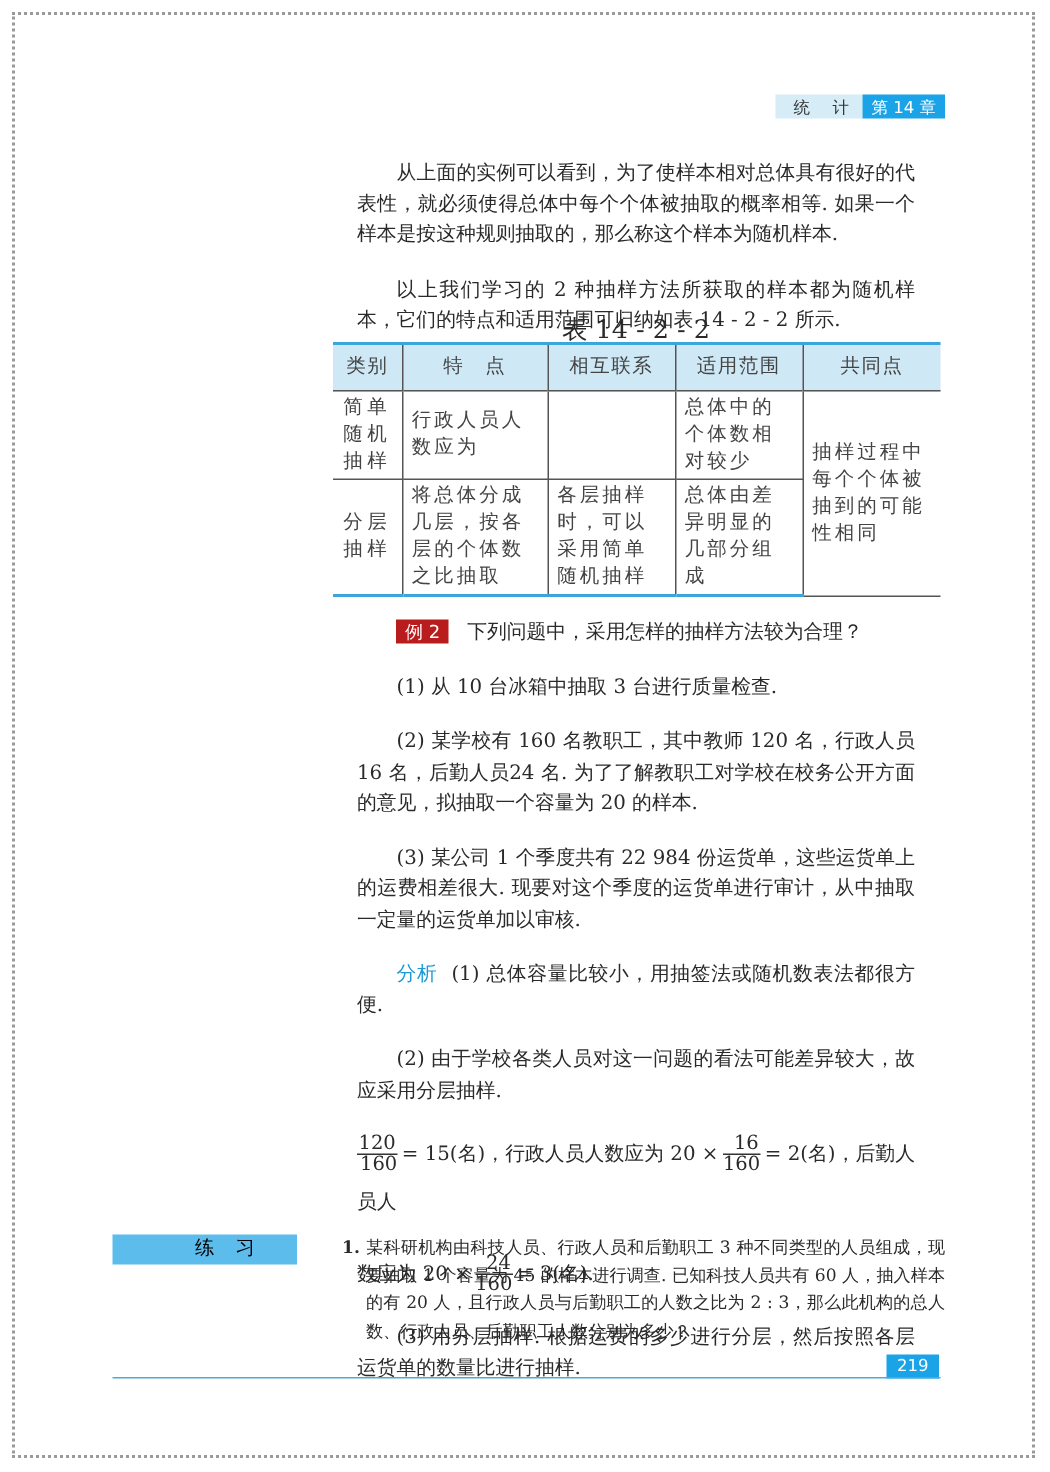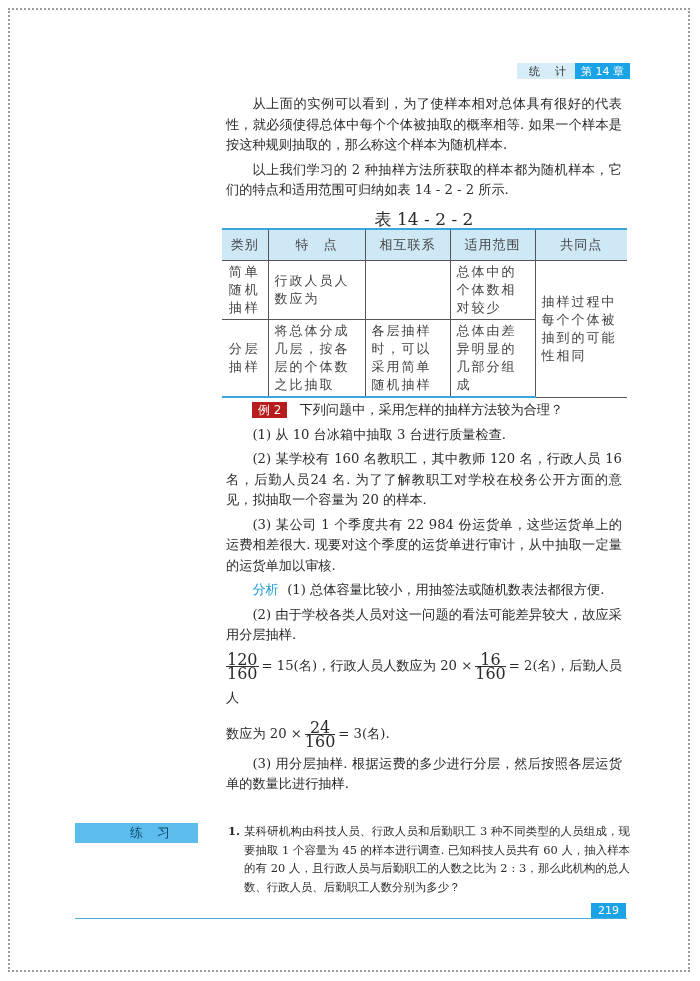--- a/index.html
+++ b/index.html
@@ -5,37 +5,37 @@
   html, body { margin: 0; padding: 0; background: #ffffff; }
   body { width: 700px; height: 981px; position: relative; overflow: hidden;
          font-family: "DejaVu Serif", "Liberation Serif", serif; color: #2a2a2a; }
   .frame { position: absolute; left: 8px; top: 8px; width: 682px; height: 964px;
            border: 2px dotted #9a9a9a; box-sizing: border-box; }
   .hdr { position: absolute; top: 63px; left: 517px; height: 16px; display: flex; font-size: 11px;
          font-family: "DejaVu Sans", "Liberation Sans", sans-serif; }
   .hdr .sec { background: #d6ecf7; color: #333; width: 58px; display: flex; justify-content: space-between; padding: 0 8px 0 12px; align-items: center; box-sizing: border-box; letter-spacing: 1px; }
   .hdr .chap { background: #1aa3e6; color: #fff; padding: 0 6px; display: flex; align-items: center; }
   .text { position: absolute; left: 222px; width: 404px; font-size: 13.2px; line-height: 20.5px; text-align: justify; }
-  .p { margin: 4px; }
+  .p { margin: 16px; }
   .ind { text-indent: 2em; }
   .caption { position: absolute; top: 208px; left: 222px; width: 404px; text-align: center; font-size: 17px; }
   table.t { position: absolute; top: 228px; left: 222px; width: 405px; border-collapse: collapse; font-size: 13px; line-height: 18px; color: #444; }
   table.t th { background: #cfe8f6; font-weight: normal; height: 28px; border-left: 1px solid #555; border-right: 1px solid #555; letter-spacing: 1px; }
   table.t th:first-child { border-left: none; } table.t th:last-child { border-right: none; }
   table.t thead tr { border-top: 2px solid #3aa6dc; border-bottom: 1px solid #555; }
   table.t td { border: 1px solid #555; padding: 2px 6px; vertical-align: middle; letter-spacing: 2px; }
   table.t td:first-child { border-left: none; text-align: center; letter-spacing: 3px; }
   table.t td:last-child { border-right: none; }
   table.t tbody tr:last-child td { border-bottom: 2px solid #3aa6dc; }
   .tag { display: inline-block; background: #b91c1c; color: #fff; padding: 0 6px; font-size: 12px; line-height: 16px; margin-right: 12px; font-family: "DejaVu Sans", sans-serif; }
   .blue { color: #1a9ad6; }
-  .frac { display: inline-flex; flex-direction: column; vertical-align: middle; text-align: center; font-size: 16px; line-height: 13px; margin: 0 3px; }
+  .frac { display: inline-flex; flex-direction: column; vertical-align: middle; text-align: right; font-size: 13px; line-height: 13px; margin: 0 3px; }
   .frac span:first-child { border-bottom: 1px solid #333; padding: 0 1px; }
   .ex-band { position: absolute; left: 75px; top: 823px; width: 123px; height: 20px; background: #5cbdec;
-             color: #0c4a6e; font-size: 13px; line-height: 20px; text-align: right; padding-right: 14px; box-sizing: border-box; letter-spacing: 14px; }
+             color: #000000; font-size: 13px; line-height: 20px; text-align: right; padding-right: 14px; box-sizing: border-box; letter-spacing: 14px; }
   .ex { position: absolute; left: 228px; top: 822px; width: 402px; font-size: 11.4px; line-height: 18.5px; text-align: justify; }
   .ex .num { font-weight: bold; position: absolute; left: 0; }
   .ex .body { padding-left: 16px; }
   .footline { position: absolute; left: 75px; top: 918px; width: 552px; height: 1px; background: #4aaad8; }
   .pagenum { position: absolute; left: 591px; top: 903px; width: 35px; height: 16px; background: #1aa3e6; color: #fff; font-size: 11px; text-align: center; line-height: 16px; font-family: "DejaVu Sans", sans-serif; }
 </style>
 </head>
 <body>
 
 <div class="frame"></div>

